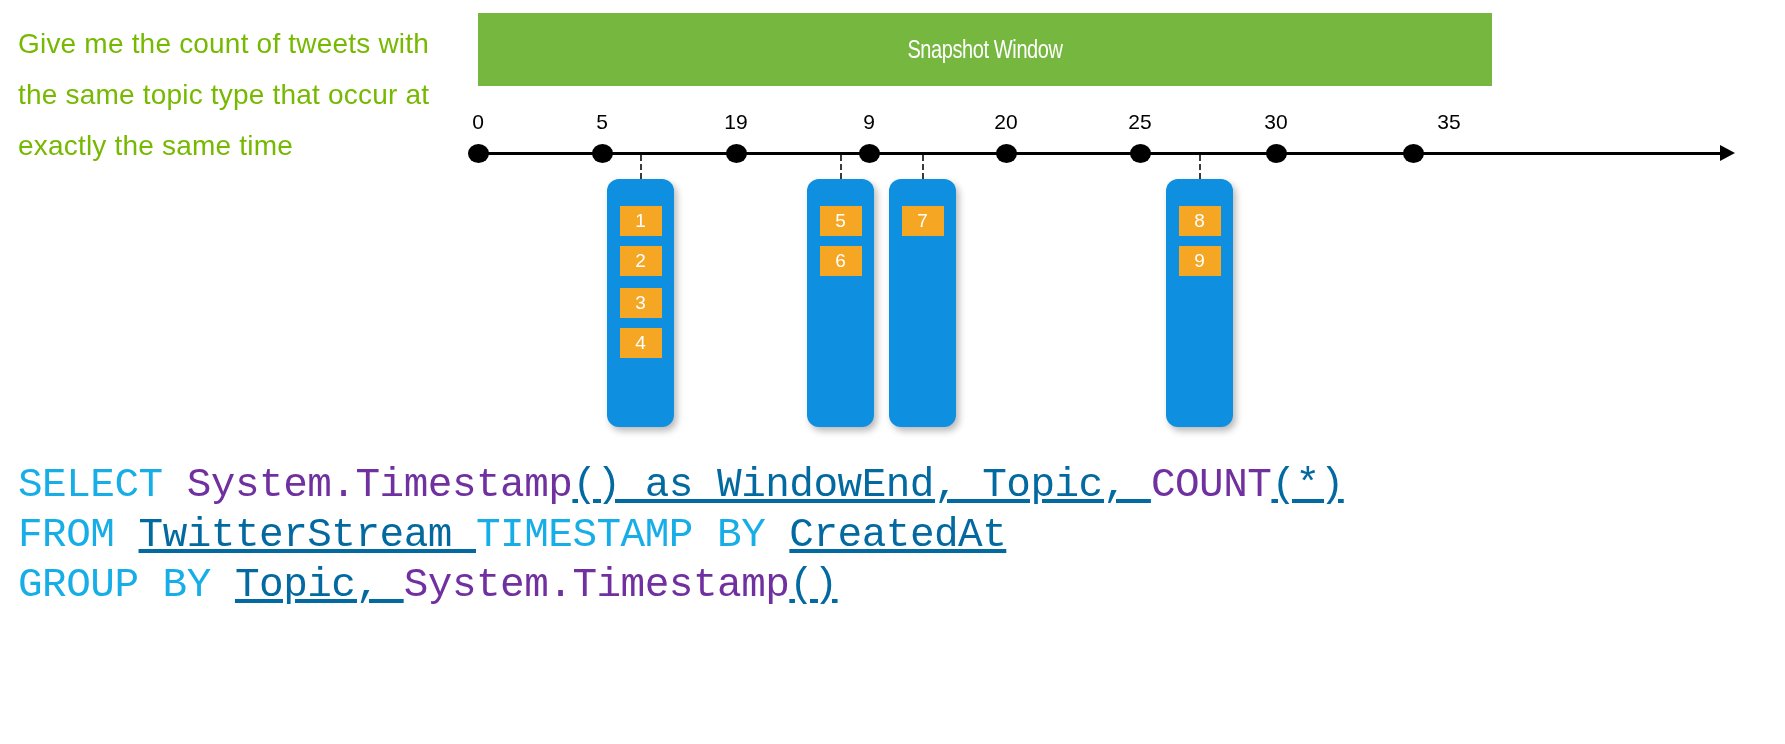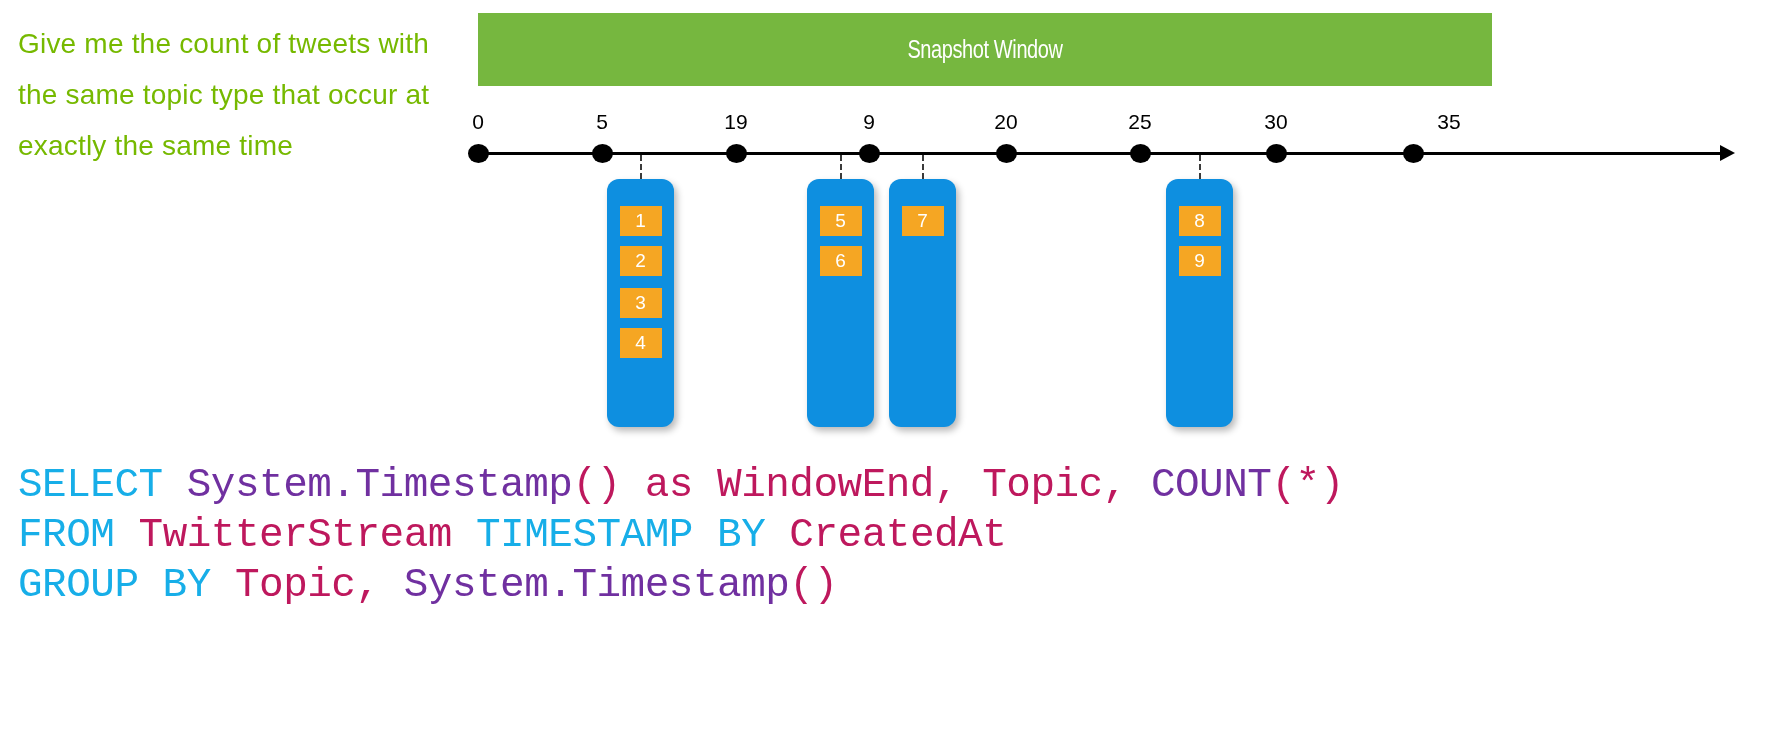--- a/index.html
+++ b/index.html
@@ -119,21 +119,21 @@
     font-family:"Liberation Mono","DejaVu Sans Mono",monospace;
     font-size:41px;
     line-height:50px;
     color:#000000;
     white-space:pre;
     letter-spacing:-0.5px;
   }
   #sql-block .ln{display:block;height:50px;}
   .kw{color:#17AEE8;}
   .fn{color:#7030A0;margin-top:36px;}
-  .pl{color:#be185d;}
+  .pl{color:#0369a1;text-decoration:underline;}
 </style>
 </head>
 <body>
 
 <div class="stage">
 
   <div id="prompt-text">Give me the count of tweets with the same topic type that occur at exactly the same time</div>
 
   <div id="snapshot-banner">
     <span id="snapshot-banner-label">Snapshot Window</span>

